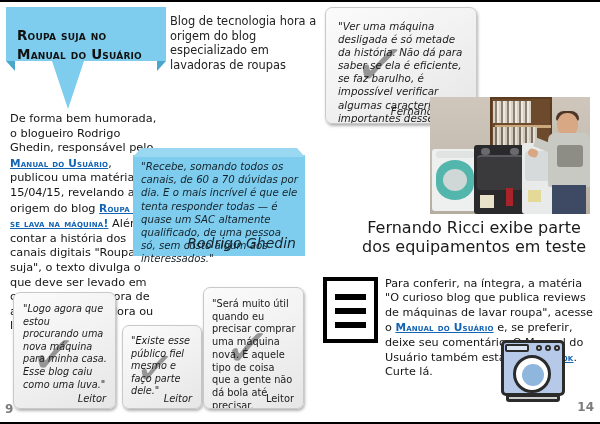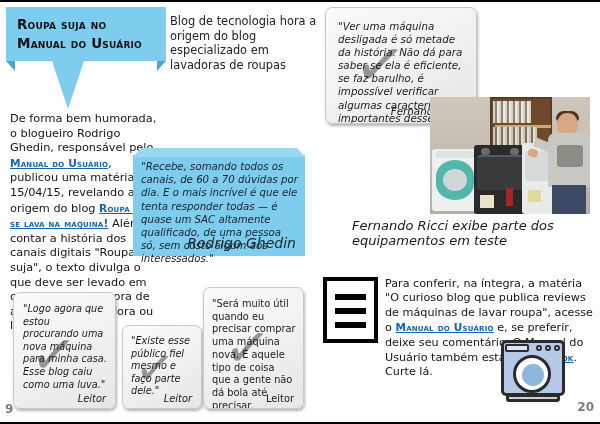--- a/index.html
+++ b/index.html
@@ -15,21 +15,21 @@
   #ribbon{position:absolute;left:6px;top:7px;width:160px;height:54px;}
   #ribbon .band{position:absolute;left:0;top:0;width:160px;height:54px;
       background:#7ecdee;}
   #ribbon .fold-l{position:absolute;left:0;top:54px;width:0;height:0;
       border-left:9px solid transparent;border-top:10px solid #4ba6cc;}
   #ribbon .fold-r{position:absolute;left:151px;top:54px;width:0;height:0;
       border-right:9px solid transparent;border-top:10px solid #4ba6cc;}
   #ribbon .tail{position:absolute;left:46px;top:54px;width:0;height:0;
       border-left:16px solid transparent;border-right:16px solid transparent;
       border-top:48px solid #7ecdee;}
-  #ribbon .title{position:absolute;left:0;top:0;width:160px;height:54px;
+  #ribbon .title{position:absolute;left:0;top:11px;width:160px;height:54px;
       display:flex;flex-direction:column;justify-content:center;
       padding-left:11px;box-sizing:border-box;}
   #ribbon .title span{display:block;font-weight:bold;font-size:13.5px;
       line-height:19px;letter-spacing:.2px;color:#111;font-variant:small-caps;}
 
   
   .lede{position:absolute;left:170px;top:14px;width:150px;
         font-size:11.4px;line-height:14.6px;color:#222;}
   .body-col{position:absolute;left:10px;top:112px;width:152px;
         font-size:11.3px;line-height:14.6px;color:#151515;}
@@ -125,22 +125,22 @@
   #photo .man .shirt{position:absolute;left:0;top:22px;width:42px;height:54px;
       background:#c9c9c4;border-radius:7px 7px 2px 2px;}
   #photo .man .print{position:absolute;left:9px;top:34px;width:26px;height:22px;
       background:#8e8d85;border-radius:3px;}
   #photo .man .jeans{position:absolute;left:4px;top:74px;width:34px;height:29px;
       background:#3e4a63;}
   #photo .man .arm{position:absolute;left:-14px;top:30px;width:20px;height:9px;
       background:#c9c9c4;transform:rotate(22deg);}
   #photo .man .hand{position:absolute;left:-20px;top:38px;width:10px;height:8px;
       background:#d8a784;border-radius:4px;transform:rotate(20deg);}
-  .caption{position:absolute;left:352px;top:218px;width:244px;text-align:left;
-      font-size:13px;color:#1a1a1a;font-style:italic;}
+  .caption{position:absolute;left:352px;top:218px;width:244px;text-align:center;
+      font-size:16px;color:#1a1a1a;}
 
   
   #doc-icon{position:absolute;left:323px;top:277px;width:55px;height:66px;
       background:#fff;border:4px solid #000;box-sizing:border-box;}
   #doc-icon i{position:absolute;left:8px;width:31px;height:6px;background:#000;}
   #doc-icon i:nth-of-type(1){top:13px;}
   #doc-icon i:nth-of-type(2){top:27px;}
   #doc-icon i:nth-of-type(3){top:41px;}
 
   .cta{position:absolute;left:385px;top:277px;width:212px;
@@ -277,13 +277,13 @@
   <div class="dot d1"></div>
     <div class="dot d2"></div>
     <div class="dot d3"></div>
   <div class="door">
       <div class="glass"></div>
     </div>
   <div class="base"></div>
 </div>
 
 <div class="pageno" id="pg-left">9</div>
-<div class="pageno" id="pg-right">20</div>
+<div class="pageno" id="pg-right">14</div>
 
 </body></html>

